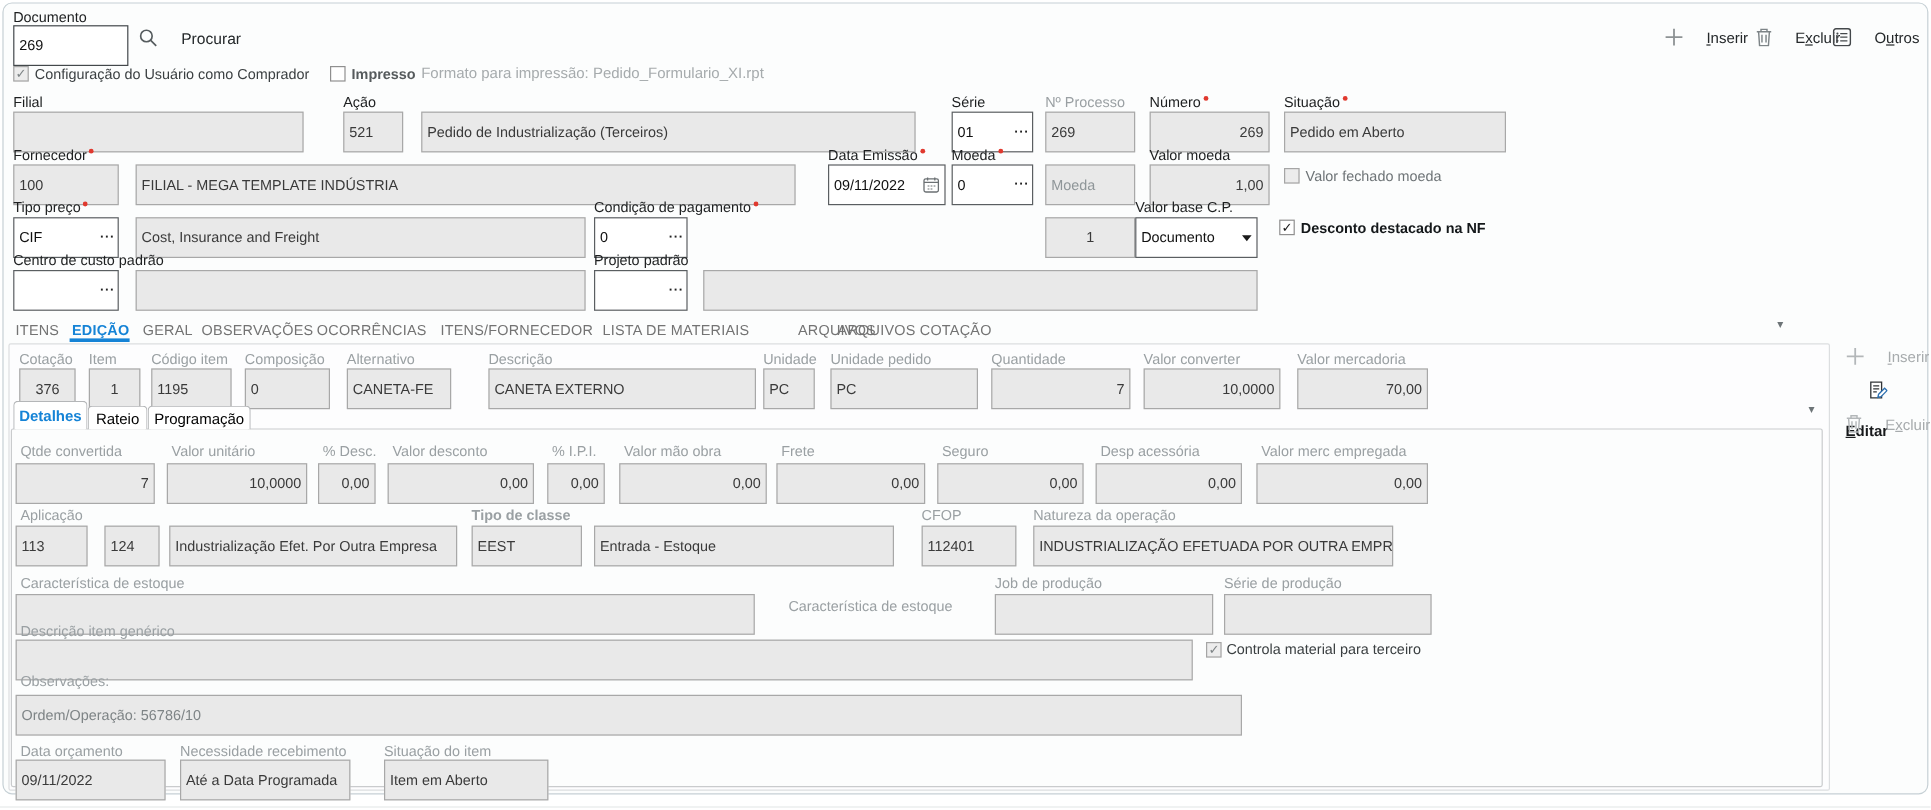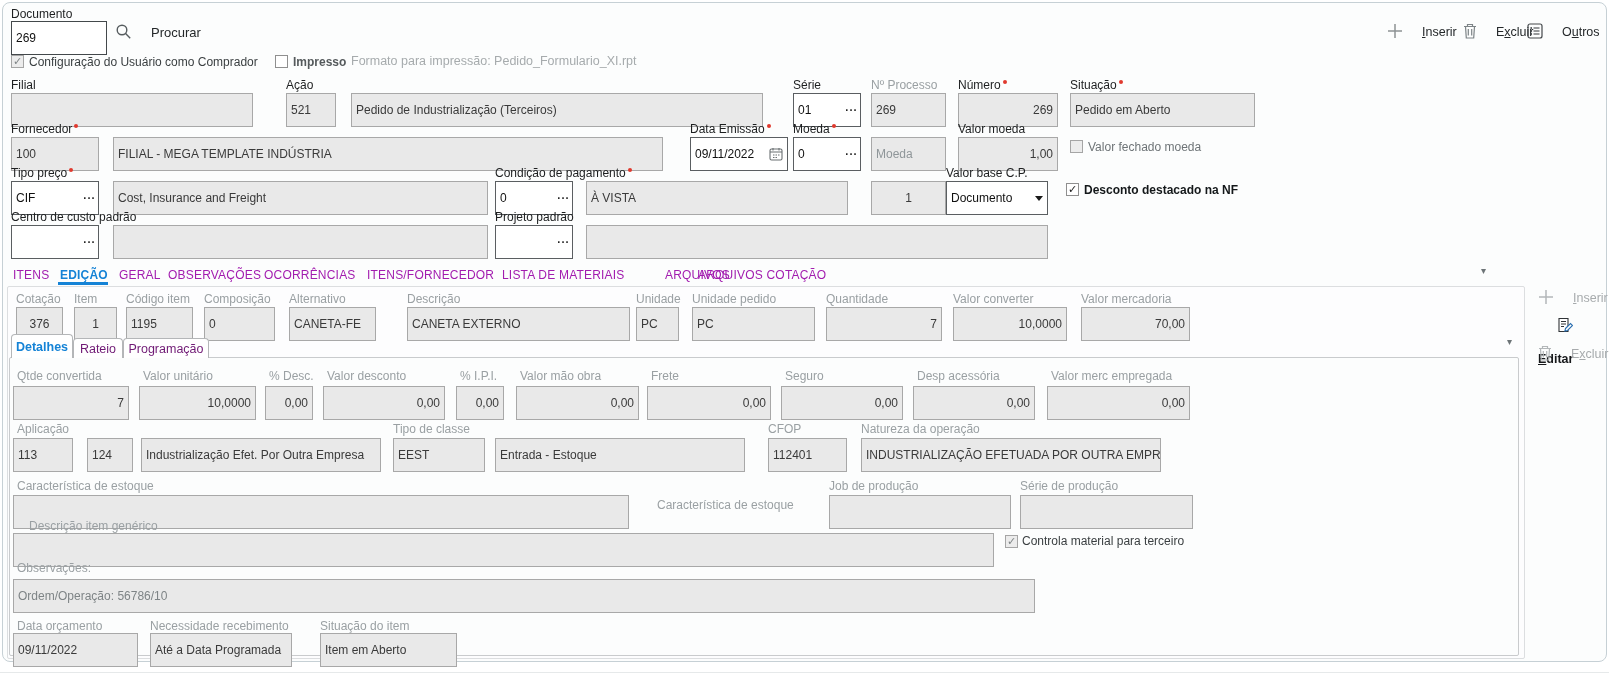--- a/index.html
+++ b/index.html
@@ -19,28 +19,28 @@
   .inp .ph{color:#8f9699;}
   .dots{margin-left:auto;margin-right:-4px;align-self:stretch;width:17px;background:#f0f0f0;border-left:1px solid #7d7d7d;
         display:flex;align-items:center;justify-content:center;font-size:11px;font-weight:bold;color:#222;letter-spacing:0.5px;}
   .cb{position:absolute;width:13px;height:13px;box-sizing:border-box;border:1px solid #8f8f8f;background:#fff;}
   .cb.dis{background:#ececec;border-color:#a5a5a5;}
   .cb.on::after{content:"✓";position:absolute;left:1px;top:-1px;font-size:11px;color:#1a1a1a;}
   .cb.dis.on::after{color:#7e8486;}
   .cbl{position:absolute;font-size:12px;color:#3a3f41;white-space:nowrap;}
   .cbl.b{font-weight:bold;color:#555a5c;}
   .cbl.bk{font-weight:bold;color:#14181a;}
-  .tab{position:absolute;top:265px;font-size:12px;color:#a21caf;letter-spacing:0.2px;white-space:nowrap;cursor:default;}
+  .tab{position:absolute;top:265px;font-size:12px;color:#737373;letter-spacing:0.2px;white-space:nowrap;cursor:default;}
   .tab.active{color:#1583d6;font-weight:bold;}
   .tabline{position:absolute;height:3px;background:#1583d6;}
   .caret{position:absolute;font-size:10px;color:#6d7477;}
   .panel{position:absolute;left:4px;top:283px;width:1516px;height:371px;border:1px solid #dcdee0;border-radius:2px;background:#fdfdfe;}
   .gbox{position:absolute;left:6px;top:354px;width:1508px;height:297px;border:1px solid #c9cbcd;border-radius:2px;background:#fcfdfd;}
   .stab{position:absolute;box-sizing:border-box;border:1px solid #b4b6b8;border-bottom:none;border-radius:4px 4px 0 0;
-        background:#fff;font-size:12.5px;color:#701a75;display:flex;align-items:center;justify-content:center;z-index:2;}
+        background:#fff;font-size:12.5px;color:#000000;display:flex;align-items:center;justify-content:center;z-index:2;}
   .stab.active{color:#1583d6;font-weight:bold;}
   .abtn{position:absolute;display:flex;align-items:flex-end;gap:19px;font-size:12.5px;color:#24282a;white-space:nowrap;cursor:default;}
   .abtn.dim{color:#a7abad;}
   .abtn.bold{font-weight:bold;}
   .u{text-decoration:underline;}
   .selcaret{width:0;height:0;border-left:4px solid transparent;border-right:4px solid transparent;border-top:5px solid #1a1a1a;margin-left:auto;}
   .bottomline{position:absolute;left:0;top:672px;width:1609px;height:1px;background:#e6e9ea;}
   svg{display:block;}
 </style>
 </head>
@@ -169,23 +169,20 @@
   </div>
   <div class="inp" style="left:110px;top:178px;width:375px;">
         <span>Cost, Insurance and Freight</span>
       </div>
 
   <div class="lbl" style="left:492px;top:164px;"><span>Condição de pagamento</span><span class="dot"></span></div>
   <div class="inp white" style="left:492px;top:178px;width:78px;">
     <span>0</span>
     <span class="dots">···</span>
   </div>
-  <div class="inp" style="left:583px;top:178px;width:262px;">
-        <span>À VISTA</span>
-      </div>
 
   <div class="inp center" style="left:868px;top:178px;width:75px;">
         <span>1</span>
       </div>
 
   <div class="lbl" style="left:943px;top:164px;">Valor base C.P.</div>
   <div class="inp white" style="left:943px;top:178px;width:102px;">
     <span>Documento</span>
     <span class="selcaret"></span>
   </div>
@@ -338,21 +335,21 @@
   <div class="lbl g" style="left:14px;top:420px;">Aplicação</div>
   <div class="inp h19" style="left:10px;top:435px;width:60px;">
         <span>113</span>
       </div>
   <div class="inp h19" style="left:84px;top:435px;width:46px;">
         <span>124</span>
       </div>
   <div class="inp h19" style="left:138px;top:435px;width:240px;">
         <span>Industrialização Efet. Por Outra Empresa</span>
       </div>
-  <div class="lbl g" style="left:390px;top:420px;">Tipo de classe</div>
+  <div class="lbl g" style="left:390px;top:420px;font-weight:bold;">Tipo de classe</div>
   <div class="inp h19" style="left:390px;top:435px;width:92px;">
         <span>EEST</span>
       </div>
   <div class="inp h19" style="left:492px;top:435px;width:250px;">
         <span>Entrada - Estoque</span>
       </div>
   <div class="lbl g" style="left:765px;top:420px;">CFOP</div>
   <div class="inp h19" style="left:765px;top:435px;width:79px;">
         <span>112401</span>
       </div>
@@ -362,21 +359,21 @@
       </div>
 
   <div class="lbl g" style="left:14px;top:477px;">Característica de estoque</div>
   <div class="inp h19" style="left:10px;top:492px;width:616px;"></div>
   <div class="lbl g" style="left:654px;top:496px;">Característica de estoque</div>
   <div class="lbl g" style="left:826px;top:477px;">Job de produção</div>
   <div class="inp h19" style="left:826px;top:492px;width:182px;"></div>
   <div class="lbl g" style="left:1017px;top:477px;">Série de produção</div>
   <div class="inp h19" style="left:1017px;top:492px;width:173px;"></div>
 
-  <div class="lbl g" style="left:14px;top:517px;margin-left:12px;">Descrição item genérico</div>
+  <div class="lbl g" style="left:14px;top:517px;">Descrição item genérico</div>
   <div class="inp h19" style="left:10px;top:530px;width:981px;"></div>
   <span class="cb dis on" style="left:1002px;top:532px;"></span>
   <span class="cbl" style="left:1019px;top:531px;">Controla material para terceiro</span>
 
   <div class="lbl g" style="left:14px;top:559px;">Observações:</div>
   <div class="inp" style="left:10px;top:576px;width:1022px;">
         <span style="color:#7e8486;">Ordem/Operação: 56786/10</span>
       </div>
 
   <div class="lbl g" style="left:14px;top:617px;">Data orçamento</div>

